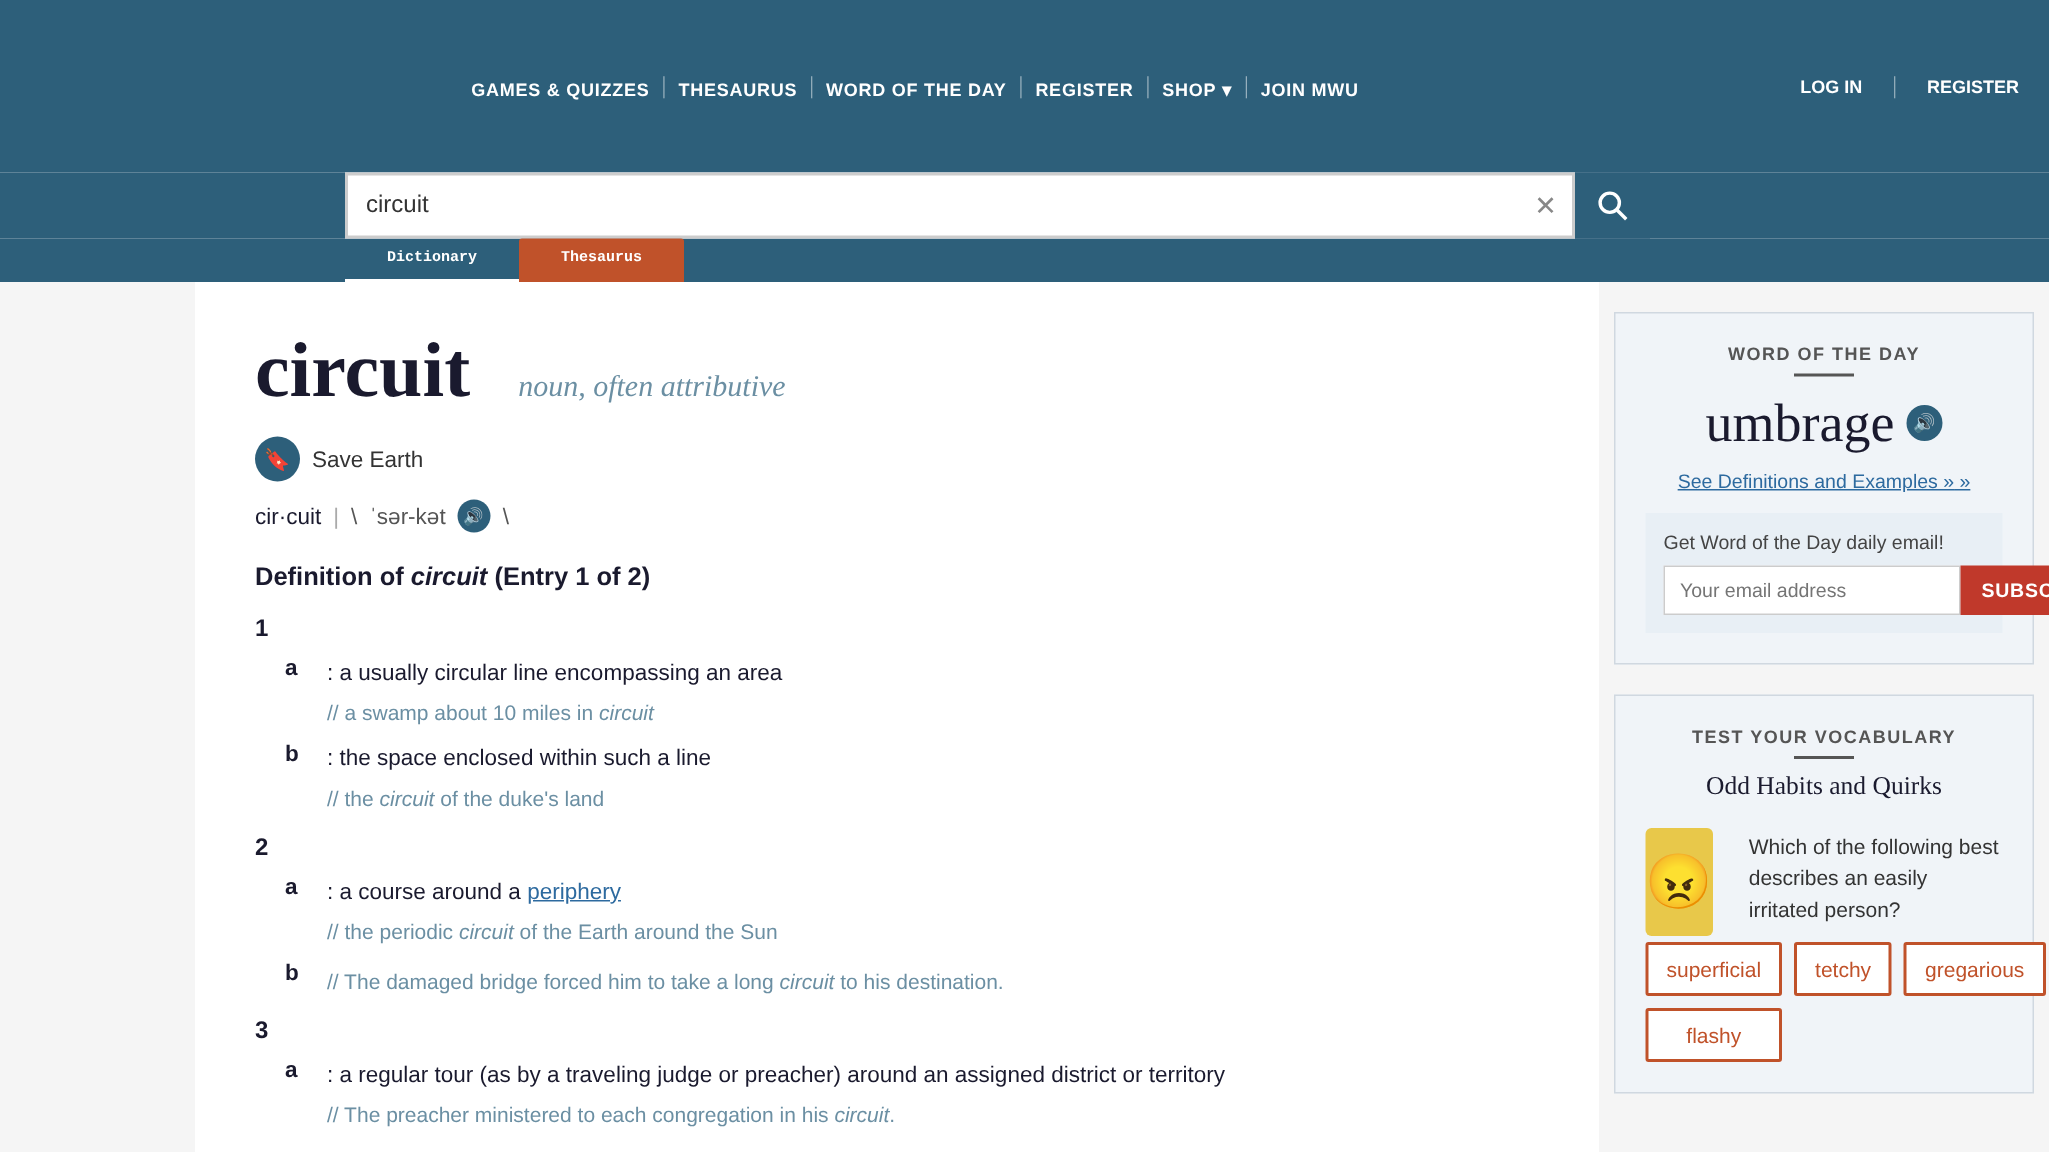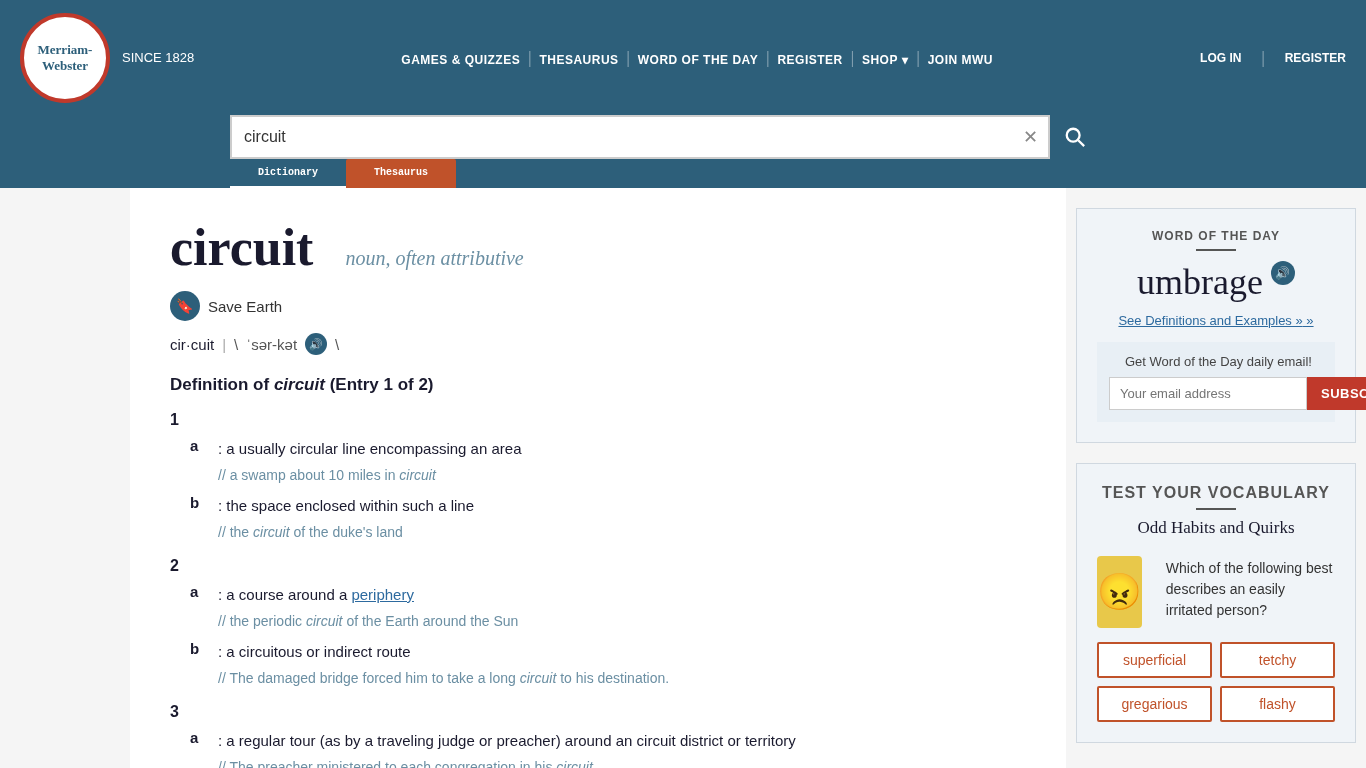--- a/index.html
+++ b/index.html
@@ -318,20 +318,21 @@
       background: #555;
       margin: 6px auto;
     }
     .wotd-word {
       text-align: center;
       font-size: 36px;
       font-family: Georgia, serif;
       color: #1a1a2e;
       margin: 10px 0;
       display: flex;
+      align-items: center;
       justify-content: center;
       gap: 8px;
     }
     .wotd-audio {
       width: 24px;
       height: 24px;
       border-radius: 50%;
       background: #2d5f7a;
       display: inline-flex;
       align-items: center;
@@ -351,21 +352,20 @@
     .wotd-email-section {
       background: #e8eff5;
       padding: 12px;
       margin-top: 14px;
     }
     .wotd-email-text {
       font-family: Arial, sans-serif;
       font-size: 13px;
       color: #444;
       margin-bottom: 8px;
-      margin-left: 16px;
     }
     .email-row {
       display: flex;
       gap: 0;
     }
     .email-input {
       flex: 1;
       border: 1px solid #ccc;
       padding: 8px 10px;
       font-size: 13px;
@@ -386,21 +386,21 @@
     }
 
     .vocab-box {
       background: #f0f4f8;
       border: 1px solid #d0d8e0;
       padding: 20px;
     }
     .vocab-label {
       text-align: center;
       font-family: Arial, sans-serif;
-      font-size: 16px;
+      font-size: 12px;
       font-weight: bold;
       letter-spacing: 1px;
       color: #555;
       text-transform: uppercase;
     }
     .vocab-title {
       text-align: center;
       font-family: Georgia, serif;
       font-size: 17px;
       color: #1a1a2e;
@@ -427,23 +427,23 @@
       margin-top: 8px;
     }
     .vocab-row {
       display: flex;
       align-items: flex-start;
       gap: 12px;
       margin-top: 10px;
     }
     .vocab-choices {
       display: grid;
-      grid-template-columns: 1fr 1fr;
+      grid-template-columns: 1fr 1fr 1fr;
       gap: 8px;
-      margin-top: 14px;
+      margin-top: 4px;
       clear: both;
     }
     .choice-btn {
       border: 2px solid #c0522a;
       background: white;
       color: #c0522a;
       padding: 8px 12px;
       font-family: Arial, sans-serif;
       font-size: 14px;
       cursor: pointer;
@@ -456,27 +456,20 @@
     .pipe {
       color: rgba(255,255,255,0.5);
       margin: 0 4px;
     }
   </style>
 </head>
 <body>
 
 <header>
   <div class="header-top">
-    <div class="logo-area">
-      <div class="logo-circle">
-        <span>Merriam-</span>
-        <span>Webster</span>
-      </div>
-      <span class="logo-since">SINCE 1828</span>
-    </div>
 
     <nav class="nav-links">
       <a href="#">GAMES &amp; QUIZZES</a>
       <span class="pipe">|</span>
       <a href="#">THESAURUS</a>
       <span class="pipe">|</span>
       <a href="#">WORD OF THE DAY</a>
       <span class="pipe">|</span>
       <a href="#">REGISTER</a>
       <span class="pipe">|</span>
@@ -566,32 +559,31 @@
         <div class="def-letter-group">
           <span class="def-letter">a</span>
           <div class="def-text-block">
             <div class="def-main">: a course around a <span class="linked">periphery</span></div>
             <div class="def-example">// the periodic <em>circuit</em> of the Earth around the Sun</div>
           </div>
         </div>
         <div class="def-letter-group">
           <span class="def-letter">b</span>
           <div class="def-text-block">
-            <div class="def-main">: a circuitous or indirect route</div>
             <div class="def-example">// The damaged bridge forced him to take a long <em>circuit</em> to his destination.</div>
           </div>
         </div>
       </div>
 
       <div>
         <div class="def-number">3</div>
         <div class="def-letter-group">
           <span class="def-letter">a</span>
           <div class="def-text-block">
-            <div class="def-main">: a regular tour (as by a traveling judge or preacher) around an circuit district or territory</div>
+            <div class="def-main">: a regular tour (as by a traveling judge or preacher) around an assigned district or territory</div>
             <div class="def-example">// The preacher ministered to each congregation in his <em>circuit</em>.</div>
           </div>
         </div>
 
       </div>
     </div>
   </div>
 
   <div class="right-sidebar">
 

